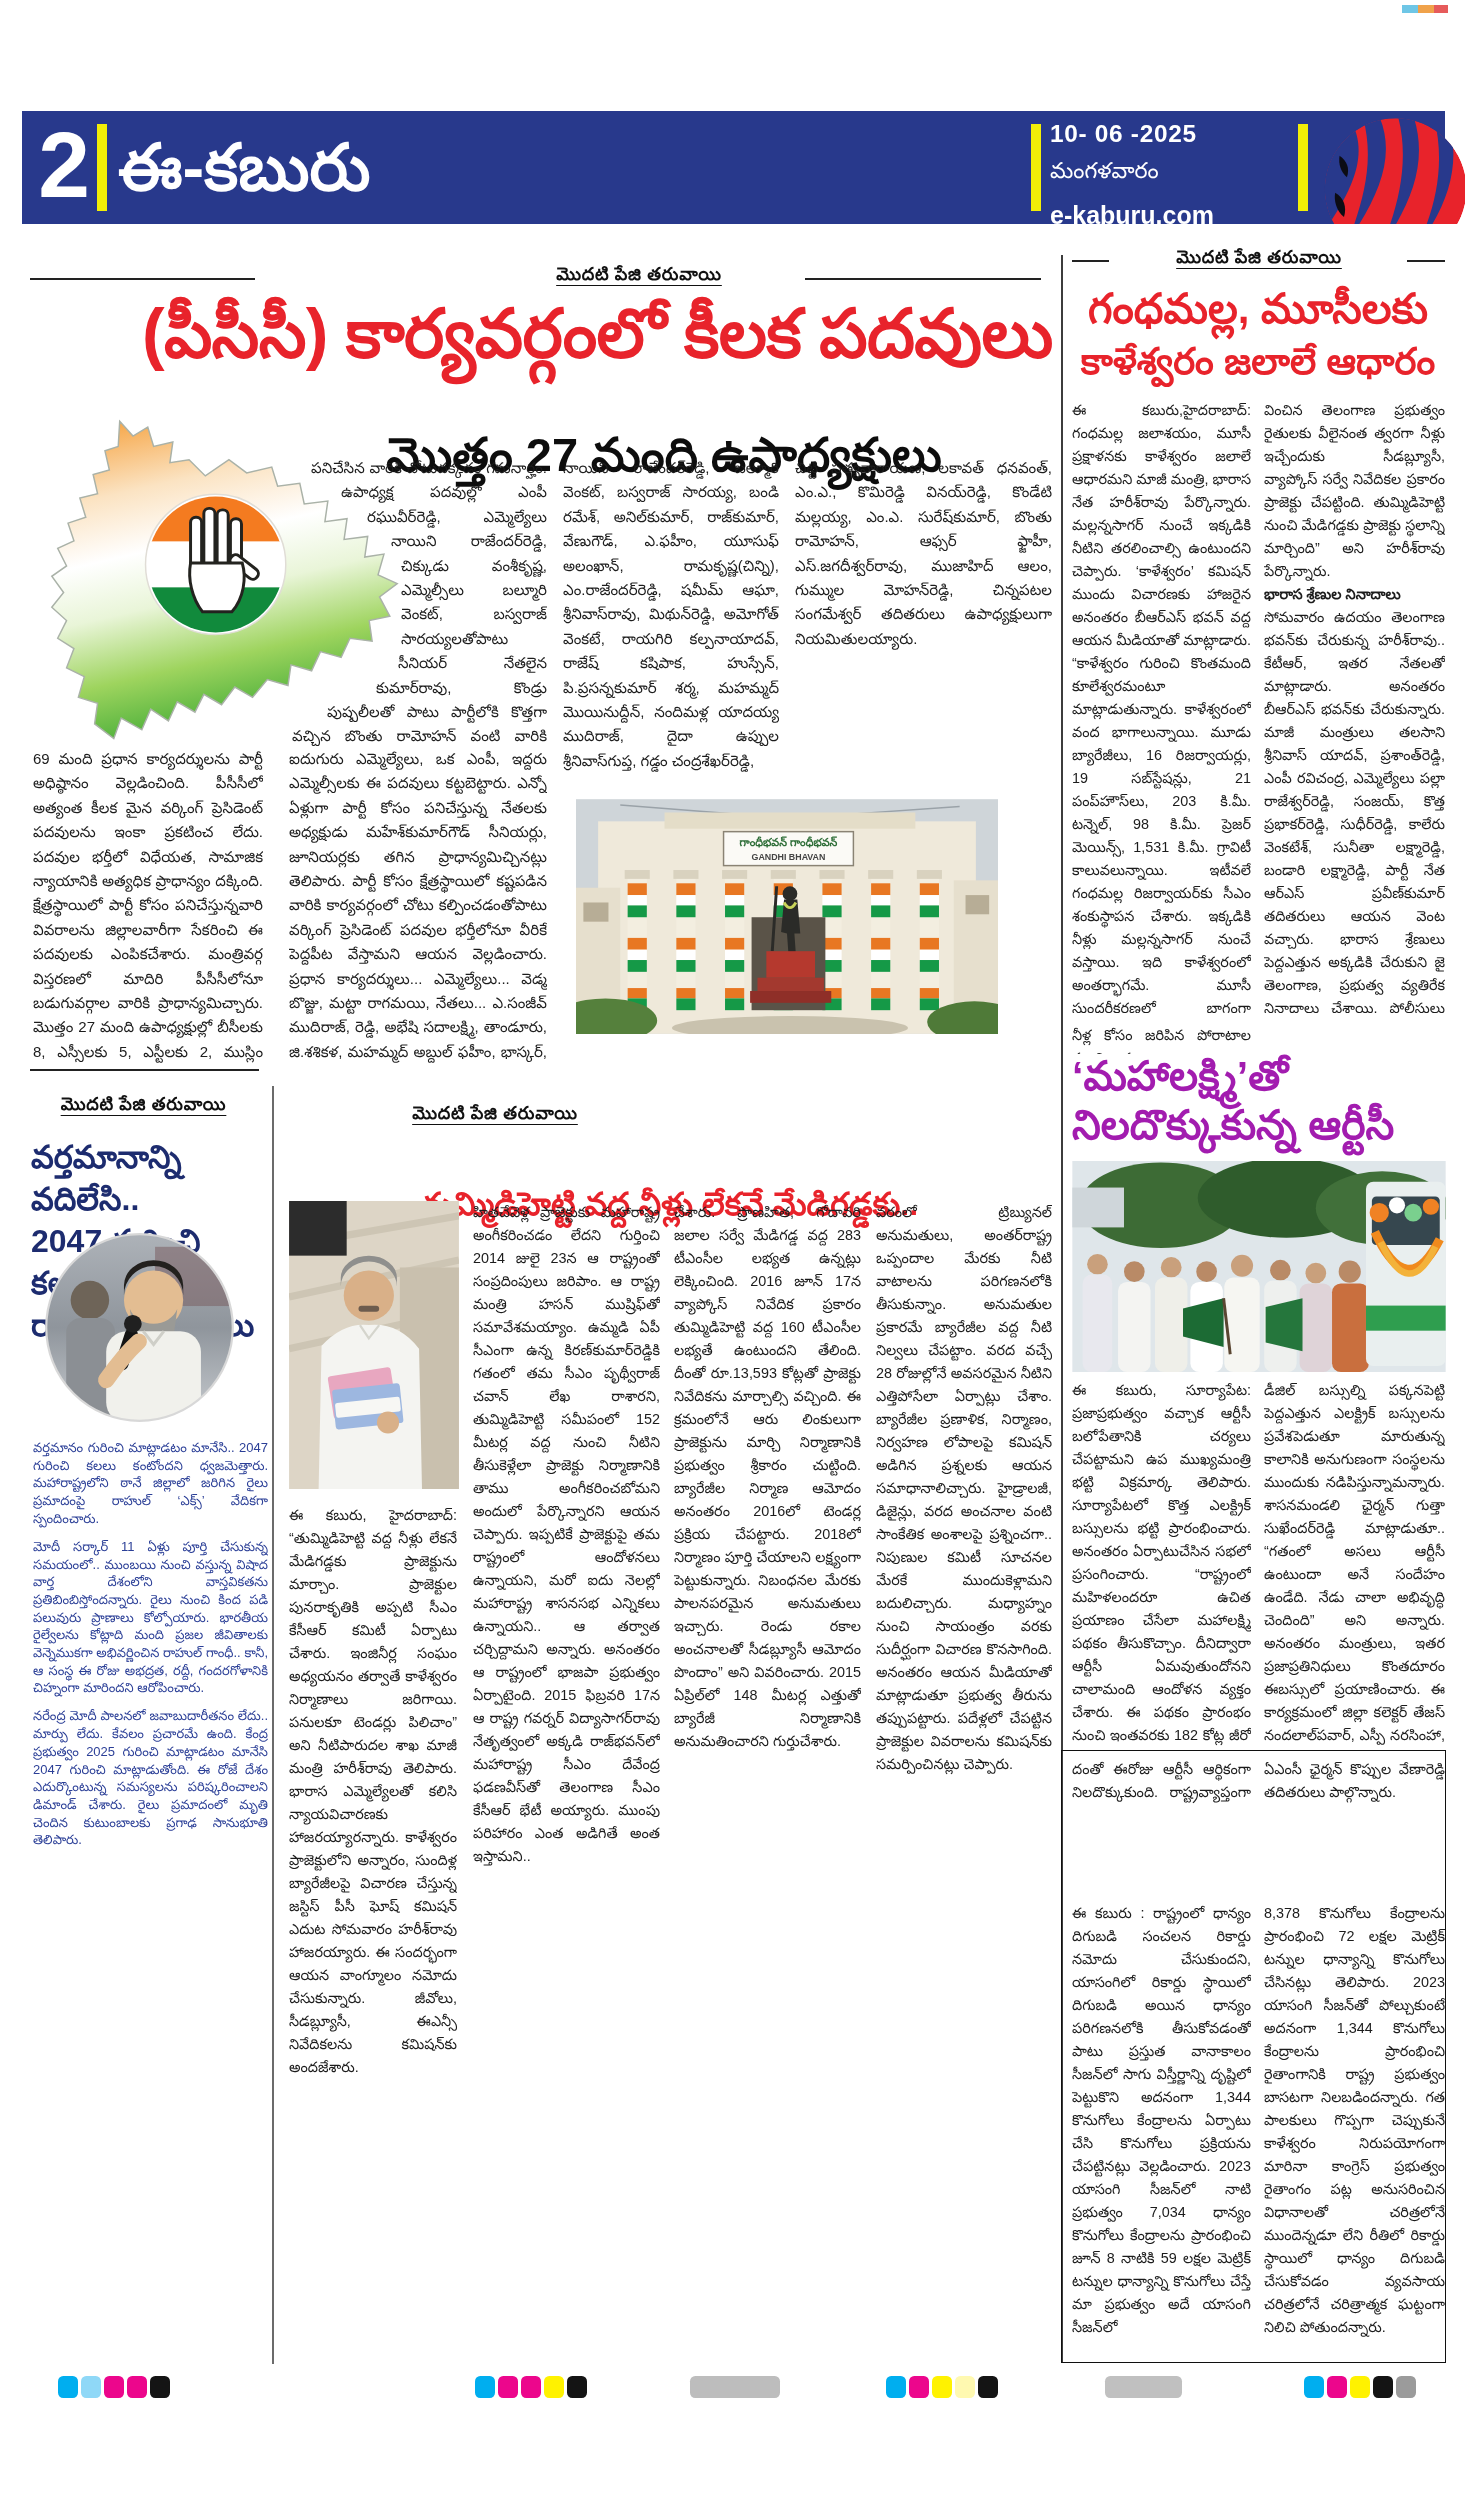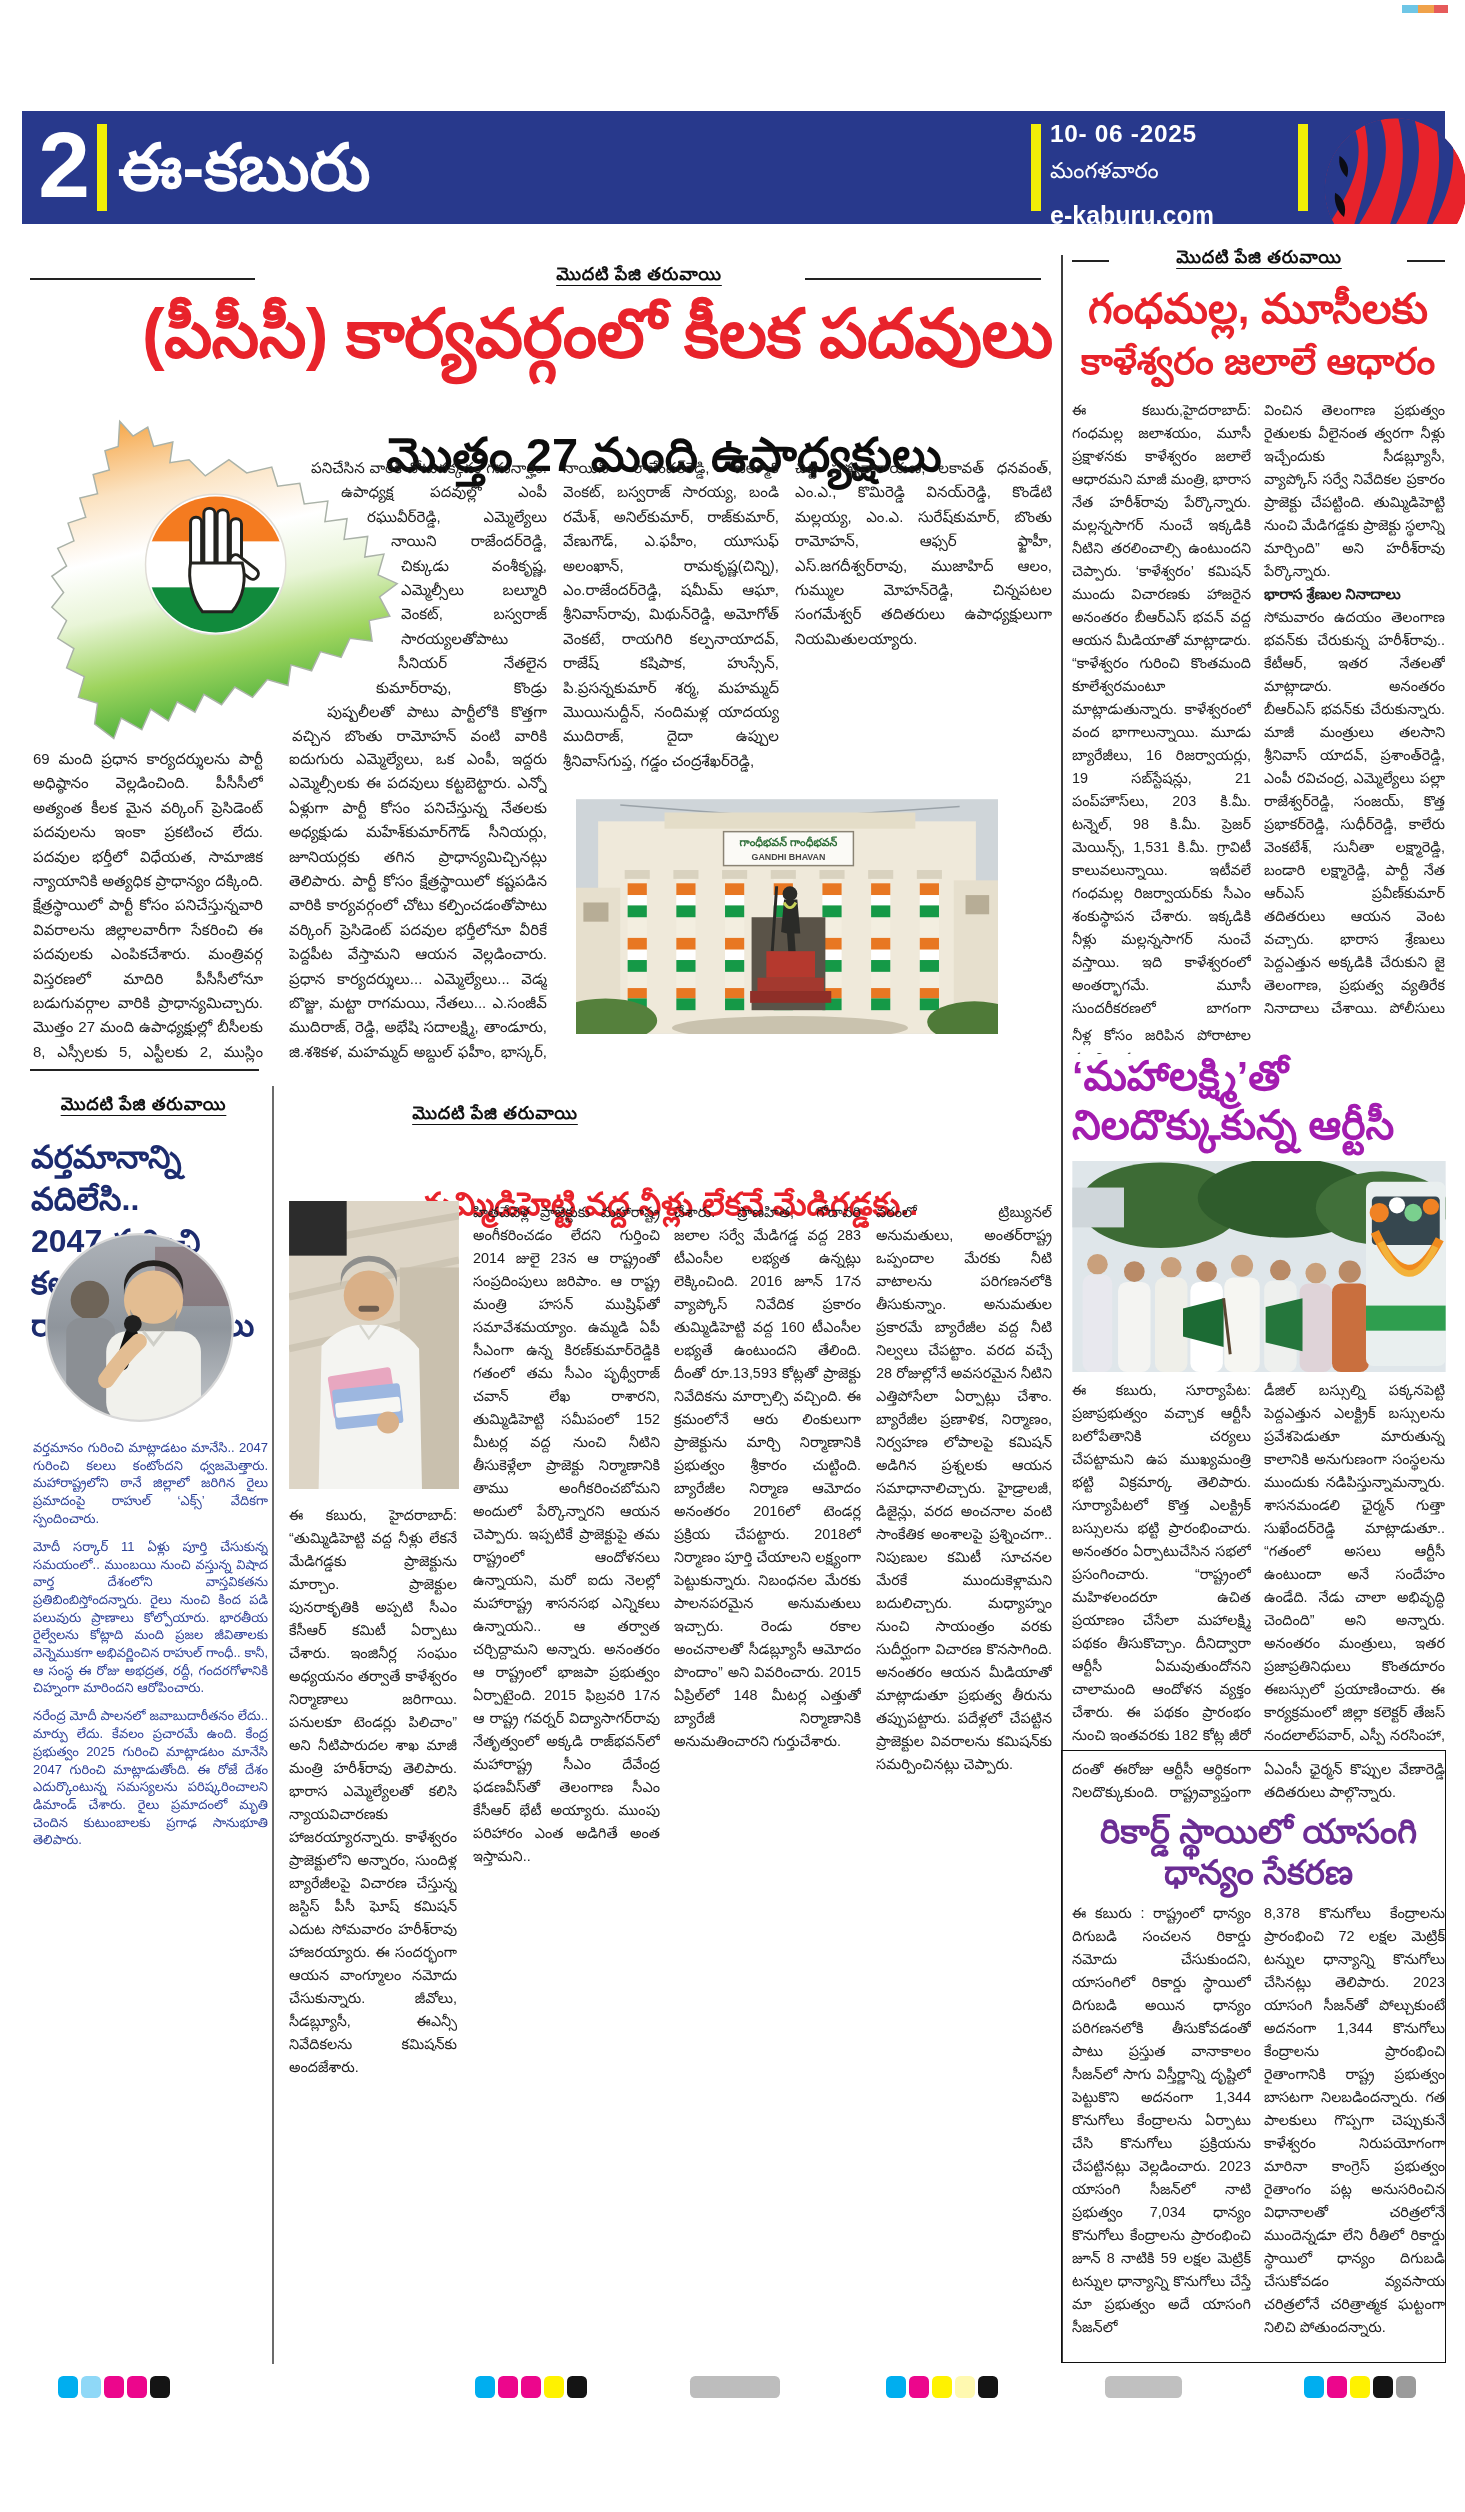--- a/index.html
+++ b/index.html
@@ -294,24 +294,20 @@
         <circle cx="462" cy="70" r="12" fill="#7ad08e"></circle>
       <circle cx="486" cy="62" r="11" fill="#f08224"></circle>
     </g>
   </svg>
   <div class="abs bt2" style="left:1072px;top:1379px;width:179px;height:368px;">ఈ కబురు, సూర్యాపేట: ప్రజాప్రభుత్వం వచ్చాక ఆర్టీసీ బలోపేతానికి చర్యలు చేపట్టామని ఉప ముఖ్యమంత్రి భట్టి విక్రమార్క తెలిపారు. సూర్యాపేటలో కొత్త ఎలక్ట్రిక్ బస్సులను భట్టి ప్రారంభించారు. అనంతరం ఏర్పాటుచేసిన సభలో ప్రసంగించారు. “రాష్ట్రంలో మహిళలందరూ ఉచిత ప్రయాణం చేసేలా మహాలక్ష్మి పథకం తీసుకొచ్చాం. దీనిద్వారా ఆర్టీసీ ఏమవుతుందోనని చాలామంది ఆందోళన వ్యక్తం చేశారు. ఈ పథకం ప్రారంభం నుంచి ఇంతవరకు 182 కోట్ల జీరో టికెట్లను వినియోగించుకున్నారు. ఆ టికెట్లను వాడుకున్న మహిళల తరఫున రాష్ట్ర ప్రభుత్వం రూ.6,088 కోట్లు ఆర్టీసీకి జమచేసింది.</div>
   <div class="abs bt2" style="left:1264px;top:1379px;width:181px;height:368px;">డీజిల్ బస్సుల్ని పక్కనపెట్టి పెద్దఎత్తున ఎలక్ట్రిక్ బస్సులను ప్రవేశపెడుతూ మారుతున్న కాలానికి అనుగుణంగా సంస్థలను ముందుకు నడిపిస్తున్నామన్నారు. శాసనమండలి ఛైర్మన్ గుత్తా సుఖేందర్‌రెడ్డి మాట్లాడుతూ.. “గతంలో అసలు ఆర్టీసీ ఉంటుందా అనే సందేహం ఉండేది. నేడు చాలా అభివృద్ధి చెందింది” అని అన్నారు. అనంతరం మంత్రులు, ఇతర ప్రజాప్రతినిధులు కొంతదూరం ఈబస్సులో ప్రయాణించారు. ఈ కార్యక్రమంలో జిల్లా కలెక్టర్ తేజస్ నందలాల్‌పవార్, ఎస్పీ నరసింహా, పర్యాటక సంస్థ ఛైర్మన్ పటేల్ రమేశ్‌రెడ్డి,</div>
 
   <div class="abs box" style="left:1061px;top:1750px;width:383px;height:611px;"></div>
   <div class="abs bt2" style="left:1072px;top:1758px;width:179px;height:47px;">దంతో ఈరోజు ఆర్టీసీ ఆర్థికంగా నిలదొక్కుకుంది. రాష్ట్రవ్యాప్తంగా గడువుతీరిన</div>
   <div class="abs bt2" style="left:1264px;top:1758px;width:181px;height:47px;">ఏఎంసీ ఛైర్మన్ కొప్పుల వేణారెడ్డి తదితరులు పాల్గొన్నారు.</div>
-  <div class="abs purple-h2" style="left:1072px;top:1811px;width:373px;">
-    <div>రికార్డ్ స్థాయిలో యాసంగి</div>
-    <div>ధాన్యం సేకరణ</div>
-  </div>
   <div class="abs bt2" style="left:1072px;top:1902px;width:179px;height:450px;">ఈ కబురు : రాష్ట్రంలో ధాన్యం దిగుబడి సంచలన రికార్డు నమోదు చేసుకుందని, యాసంగిలో రికార్డు స్థాయిలో దిగుబడి అయిన ధాన్యం పరిగణనలోకి తీసుకోవడంతో పాటు ప్రస్తుత వానాకాలం సీజన్‌లో సాగు విస్తీర్ణాన్ని దృష్టిలో పెట్టుకొని అదనంగా 1,344 కొనుగోలు కేంద్రాలను ఏర్పాటు చేసి కొనుగోలు ప్రక్రియను చేపట్టినట్లు వెల్లడించారు. 2023 యాసంగి సీజన్‌లో నాటి ప్రభుత్వం 7,034 ధాన్యం కొనుగోలు కేంద్రాలను ప్రారంభించి జూన్ 8 నాటికి 59 లక్షల మెట్రిక్ టన్నుల ధాన్యాన్ని కొనుగోలు చేస్తే మా ప్రభుత్వం అదే యాసంగి సీజన్‌లో</div>
   <div class="abs bt2" style="left:1264px;top:1902px;width:181px;height:450px;">8,378 కొనుగోలు కేంద్రాలను ప్రారంభించి 72 లక్షల మెట్రిక్ టన్నుల ధాన్యాన్ని కొనుగోలు చేసినట్లు తెలిపారు. 2023 యాసంగి సీజన్‌తో పోల్చుకుంటే అదనంగా 1,344 కొనుగోలు కేంద్రాలను ప్రారంభించి రైతాంగానికి రాష్ట్ర ప్రభుత్వం బాసటగా నిలబడిందన్నారు. గత పాలకులు గొప్పగా చెప్పుకునే కాళేశ్వరం నిరుపయోగంగా మారినా కాంగ్రెస్ ప్రభుత్వం రైతాంగం పట్ల అనుసరించిన విధానాలతో చరిత్రలోనే ముందెన్నడూ లేని రీతిలో రికార్డు స్థాయిలో ధాన్యం దిగుబడి చేసుకోవడం వ్యవసాయ చరిత్రలోనే చరిత్రాత్మక ఘట్టంగా నిలిచి పోతుందన్నారు.</div>
 
   <div class="abs" style="left:0;top:2376px;width:1466px;height:23.6px;">
       <div style="position: absolute; left: 58px; top: 0px;"><span class="chip" style="width: 20px; background: rgb(0, 174, 239);"></span><span class="chip" style="width: 20px; background: rgb(143, 216, 247);"></span><span class="chip" style="width: 20px; background: rgb(236, 6, 140);"></span><span class="chip" style="width: 20px; background: rgb(236, 6, 140);"></span><span class="chip" style="width: 20px; background: rgb(20, 20, 20);"></span></div>
       <div style="position: absolute; left: 475px; top: 0px;"><span class="chip" style="width: 20px; background: rgb(0, 174, 239);"></span><span class="chip" style="width: 20px; background: rgb(236, 6, 140);"></span><span class="chip" style="width: 20px; background: rgb(236, 6, 140);"></span><span class="chip" style="width: 20px; background: rgb(255, 242, 0);"></span><span class="chip" style="width: 20px; background: rgb(20, 20, 20);"></span></div>
       <div style="position: absolute; left: 690px; top: 0px;"><span class="chip" style="width: 90px; background: rgb(189, 189, 189);"></span></div>
       <div style="position: absolute; left: 886px; top: 0px;"><span class="chip" style="width: 20px; background: rgb(0, 174, 239);"></span><span class="chip" style="width: 20px; background: rgb(236, 6, 140);"></span><span class="chip" style="width: 20px; background: rgb(255, 242, 0);"></span><span class="chip" style="width: 20px; background: rgb(255, 249, 176);"></span><span class="chip" style="width: 20px; background: rgb(20, 20, 20);"></span></div>
       <div style="position: absolute; left: 1105px; top: 0px;"><span class="chip" style="width: 77px; background: rgb(192, 192, 192);"></span></div>
       <div style="position: absolute; left: 1304px; top: 0px;"><span class="chip" style="width: 20px; background: rgb(0, 174, 239);"></span><span class="chip" style="width: 20px; background: rgb(236, 6, 140);"></span><span class="chip" style="width: 20px; background: rgb(255, 242, 0);"></span><span class="chip" style="width: 20px; background: rgb(20, 20, 20);"></span><span class="chip" style="width: 20px; background: rgb(155, 155, 155);"></span></div>

